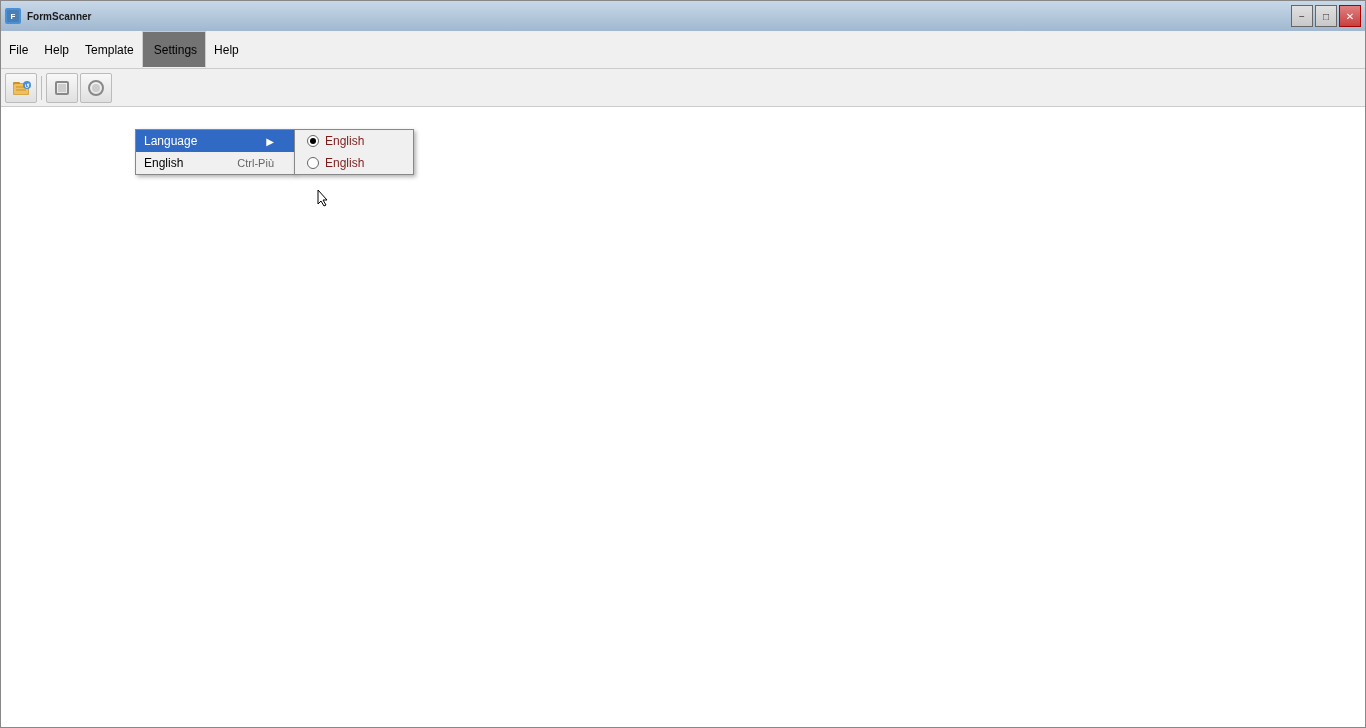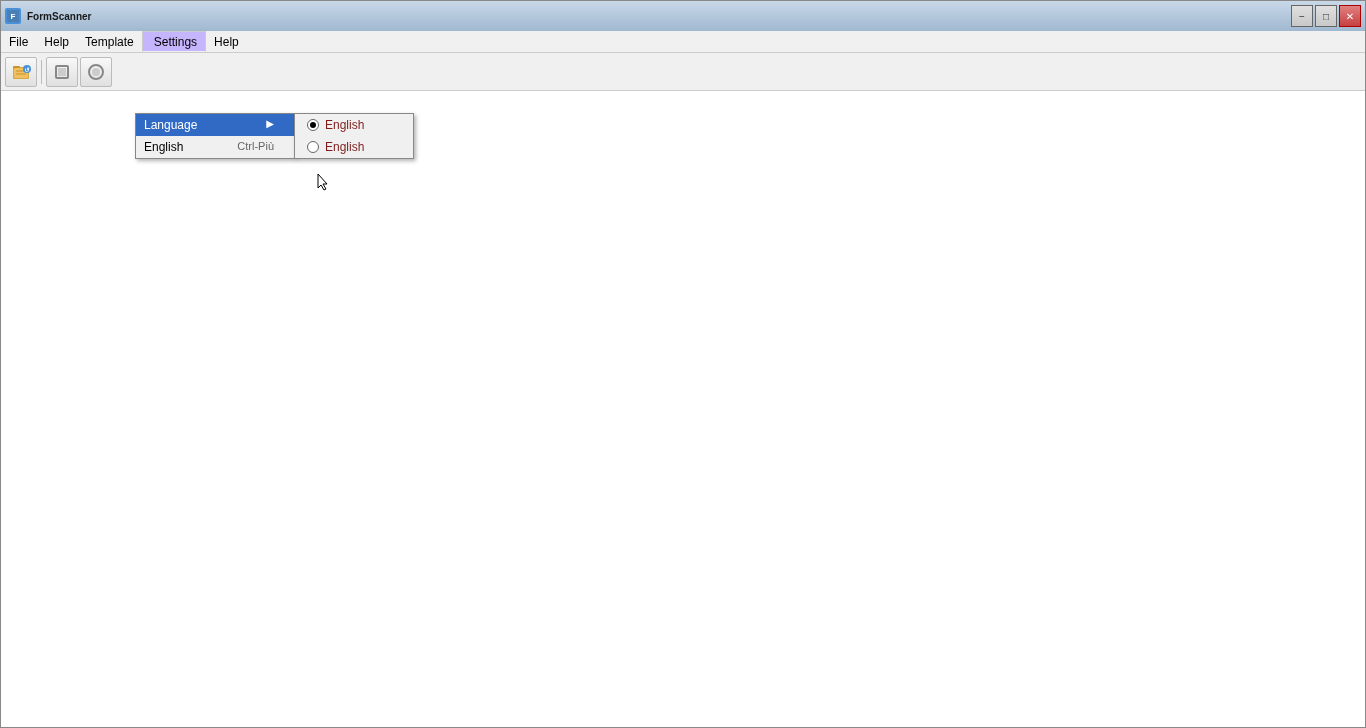--- a/index.html
+++ b/index.html
@@ -80,21 +80,21 @@
     }
 
     .title-btn.close {
       background: linear-gradient(to bottom, #e08080, #c84040);
       color: white;
       border-color: #a00;
     }
 
     
     .menu-bar {
-      height: 22px;
+      height: 38px;
       background: #f0f0f0;
       display: flex;
       align-items: center;
       border-bottom: 1px solid #ccc;
       flex-shrink: 0;
       position: relative;
     }
 
     .menu-item {
       padding: 2px 8px;
@@ -106,21 +106,21 @@
       color: #000;
       position: relative;
     }
 
     .menu-item:hover, .menu-item.active {
       background: #316ac5;
       color: white;
     }
 
     .menu-item.active {
-      background: #c4b5fd;
+      background: #737373;
       color: #000;
       border: 1px solid #ccc;
       border-bottom: 1px solid #f0f0f0;
       padding-left: 11px;
     }
 
     
     .toolbar {
       height: 38px;
       background: #f0f0f0;
@@ -170,20 +170,21 @@
       background: #f0f0f0;
       border: 1px solid #888;
       box-shadow: 2px 2px 4px rgba(0,0,0,0.3);
       min-width: 160px;
     }
 
     .dropdown-item {
       padding: 4px 20px 4px 8px;
       cursor: pointer;
       display: flex;
+      align-items: center;
       justify-content: space-between;
       font-size: 12px;
       color: #000;
       position: relative;
       white-space: nowrap;
     }
 
     .dropdown-item.highlighted {
       background: #316ac5;
       color: white;

